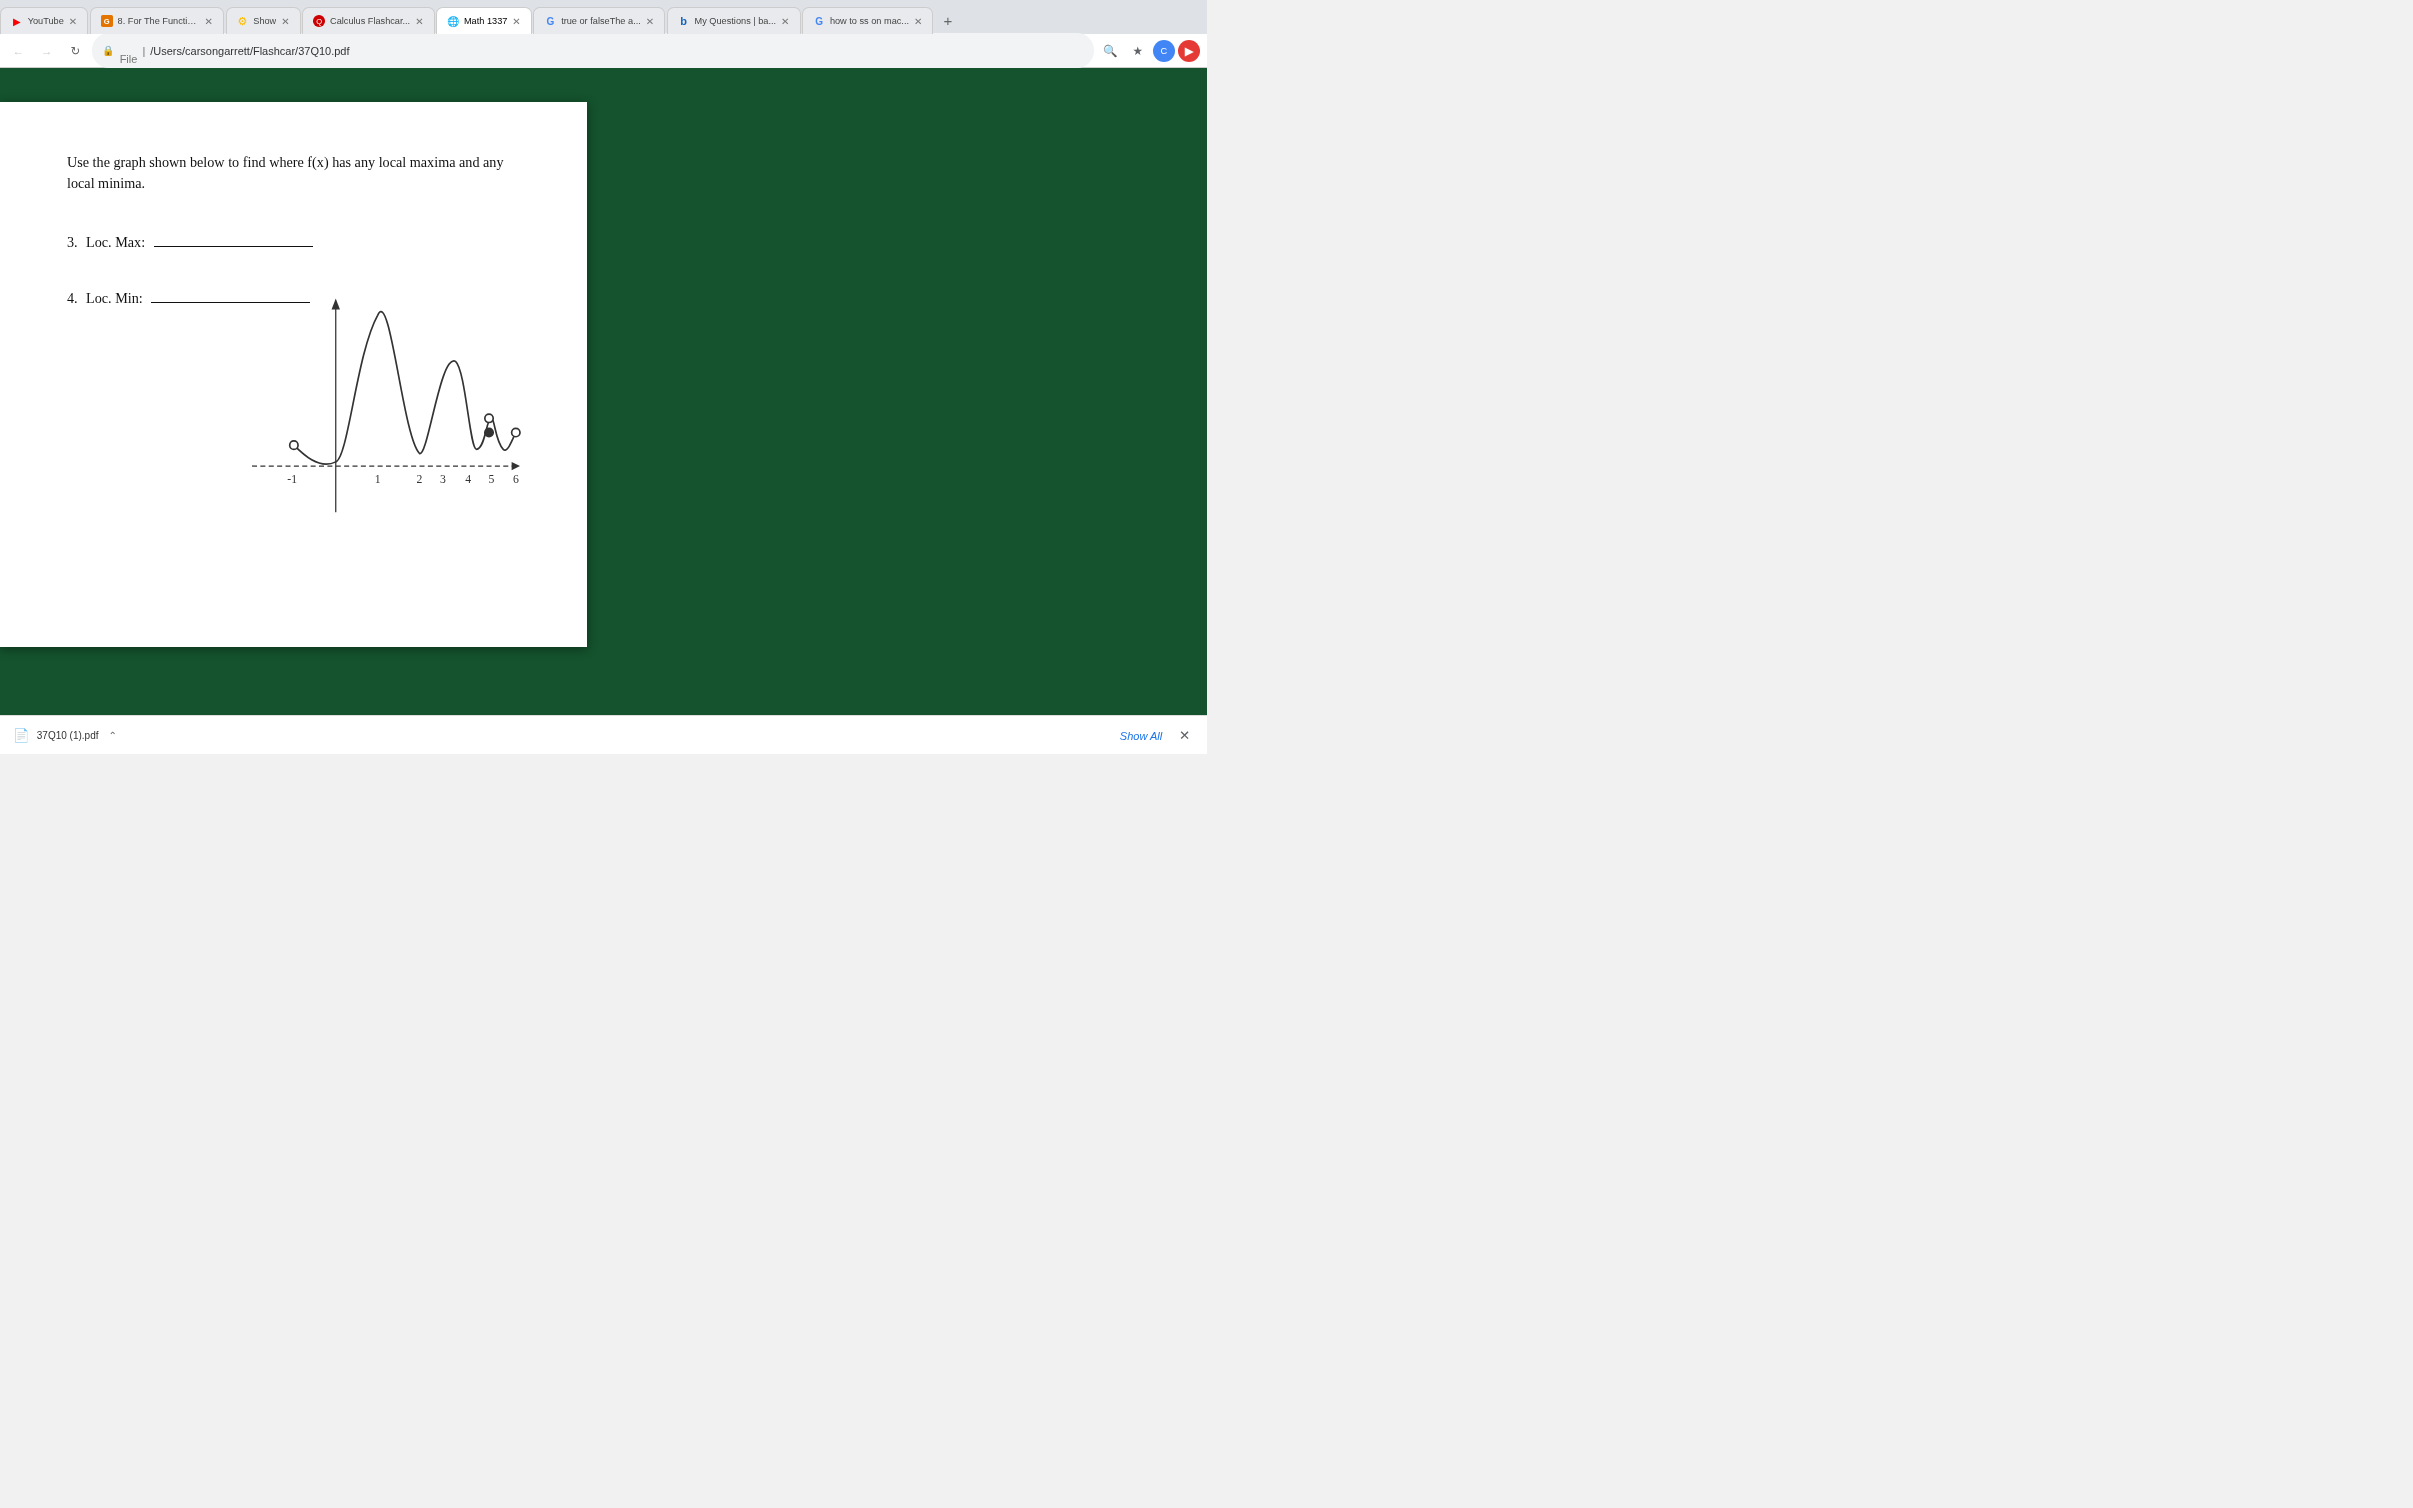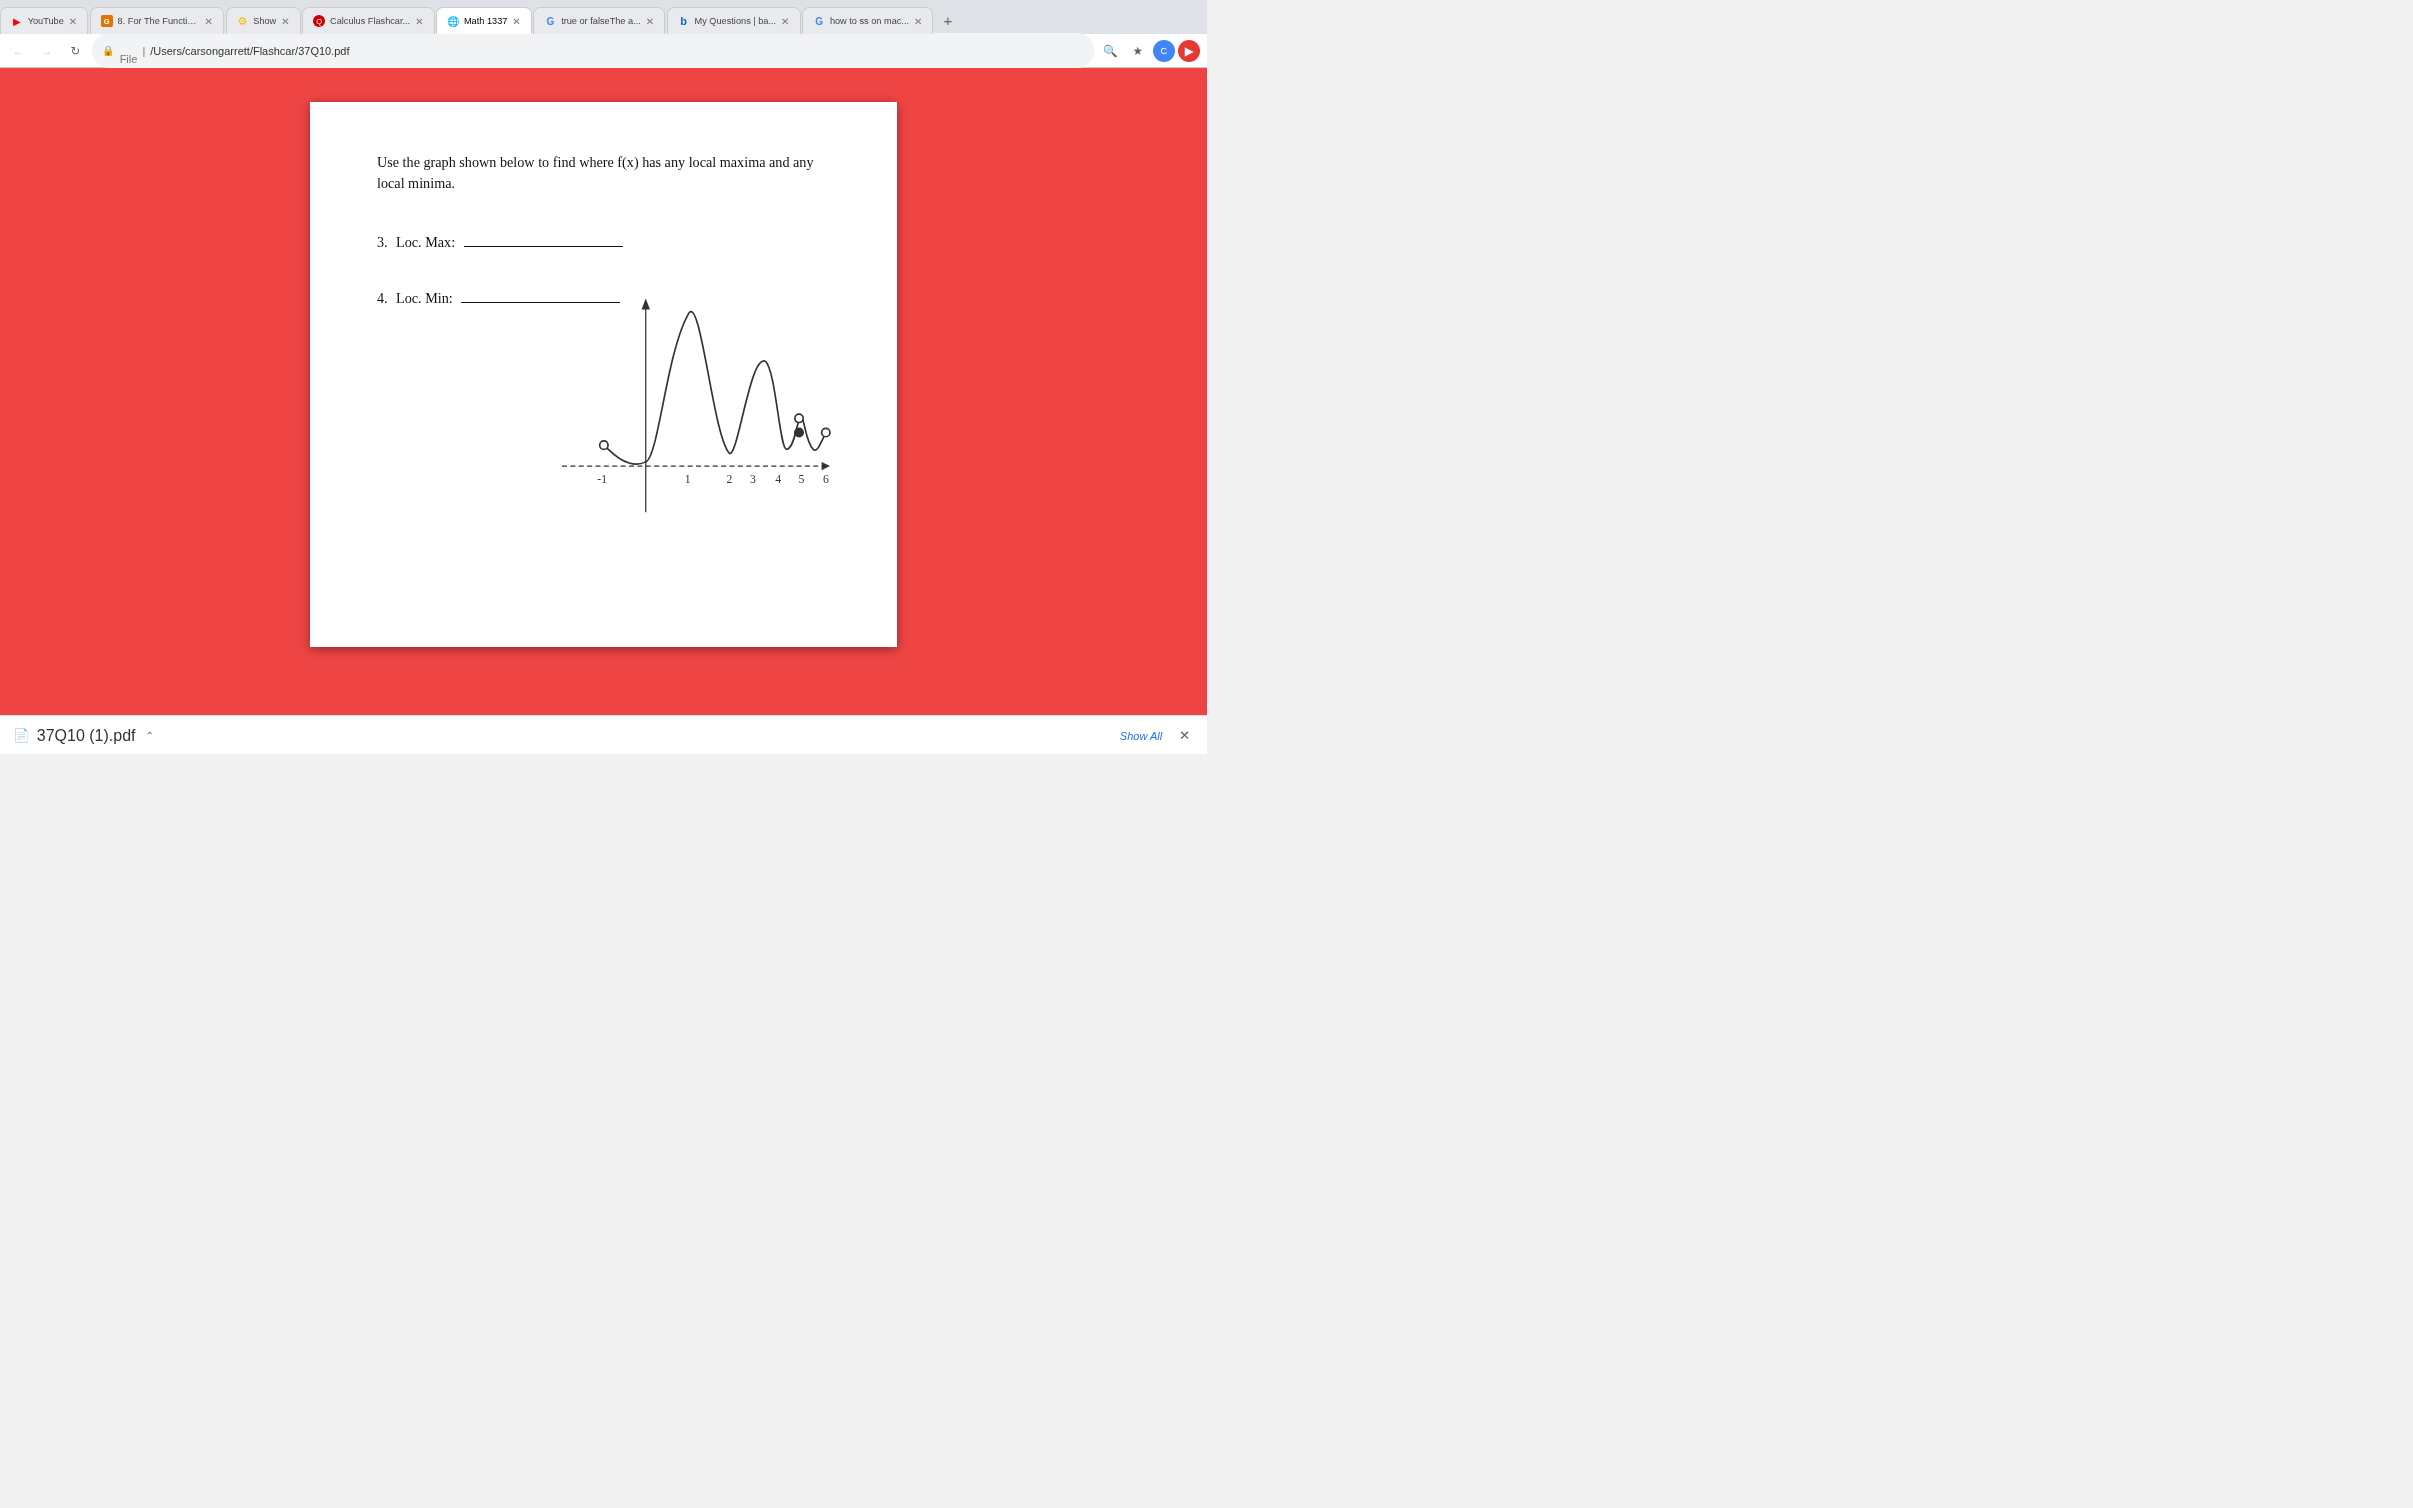--- a/index.html
+++ b/index.html
@@ -167,25 +167,24 @@
       display: flex;
       align-items: center;
       justify-content: center;
       font-size: 9.2px;
       color: #fff;
       cursor: pointer;
     }
 
     
     .pdf-area {
-      background: #ef4444;
+      background: #14532d;
       width: 100%;
       height: calc(754px - 67px - 40px);
       display: flex;
-      justify-content: center;
       align-items: flex-start;
       padding: 34px 0;
       overflow-y: auto;
     }
 
     .pdf-page {
       background: #fff;
       width: 587px;
       min-height: 545px;
       box-shadow: 0 1.7px 10px rgba(0,0,0,0.4);
@@ -250,21 +249,21 @@
       gap: 6.7px;
       font-size: 10px;
       color: #333;
     }
 
     .download-icon {
       font-size: 13.4px;
       color: #5f6368;
     }
 
-    .download-filename { font-size: 16px; color: #333; cursor: pointer; }
+    .download-filename { font-size: 10px; color: #333; cursor: pointer; }
 
     .download-chevron {
       font-size: 10px;
       color: #5f6368;
       cursor: pointer;
       padding: 3.4px;
     }
 
     .download-actions {
       display: flex;

